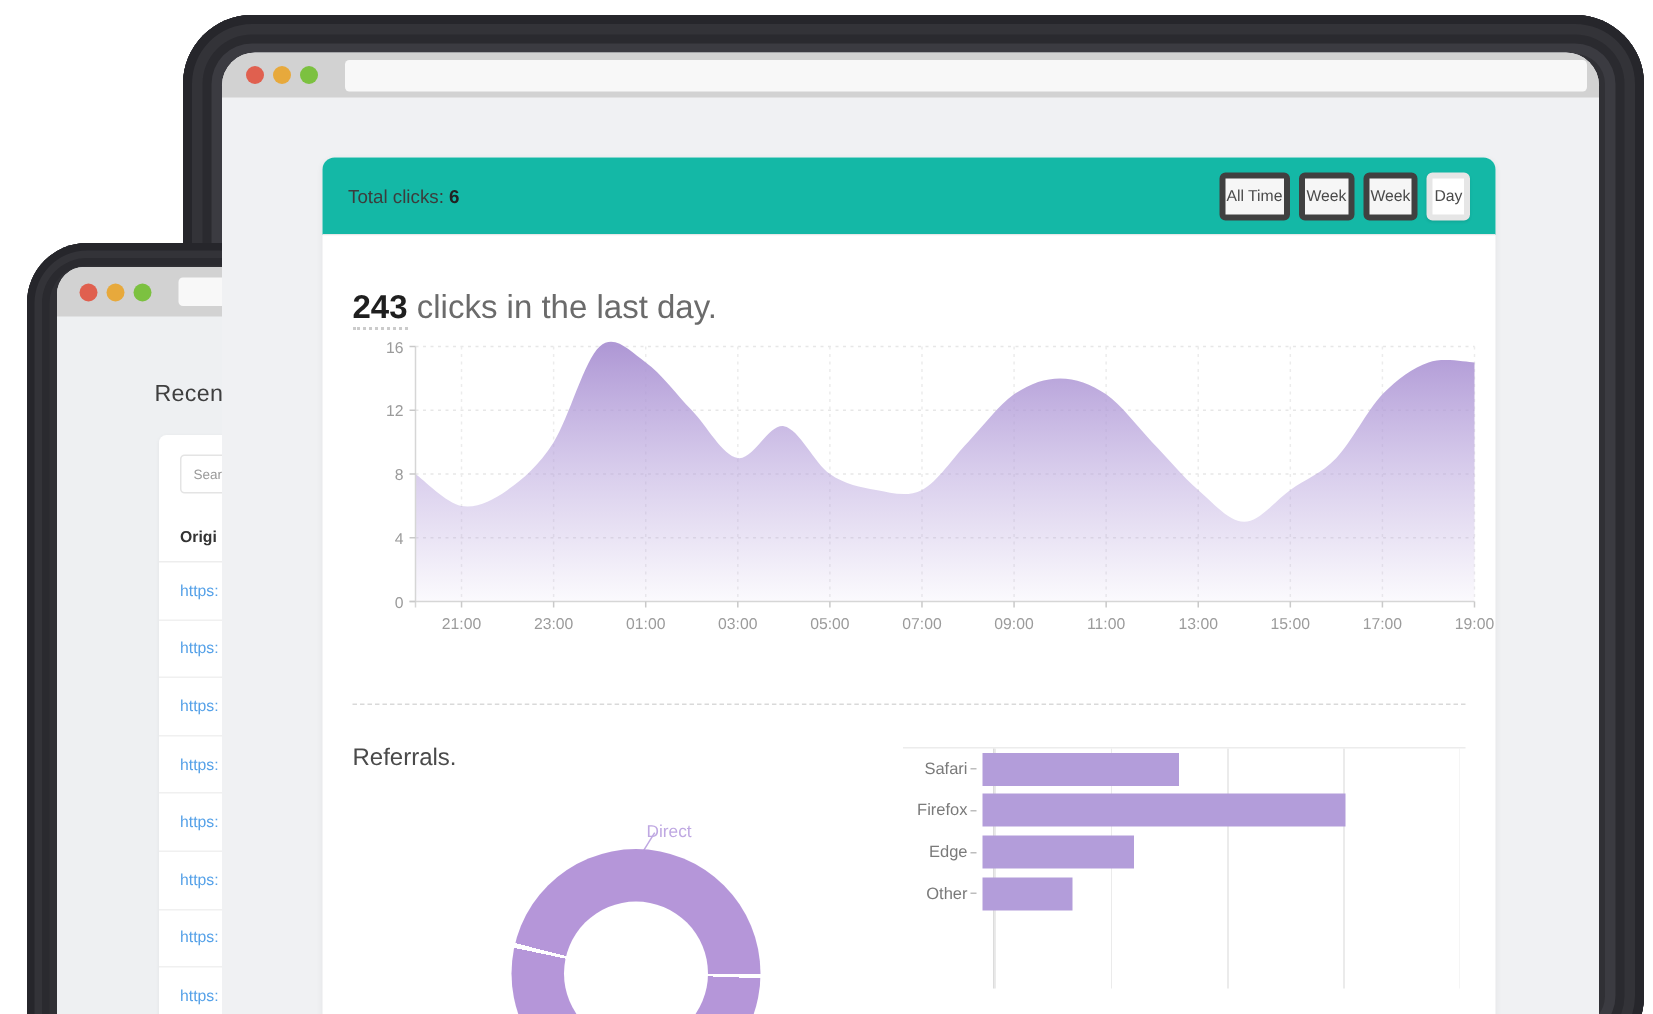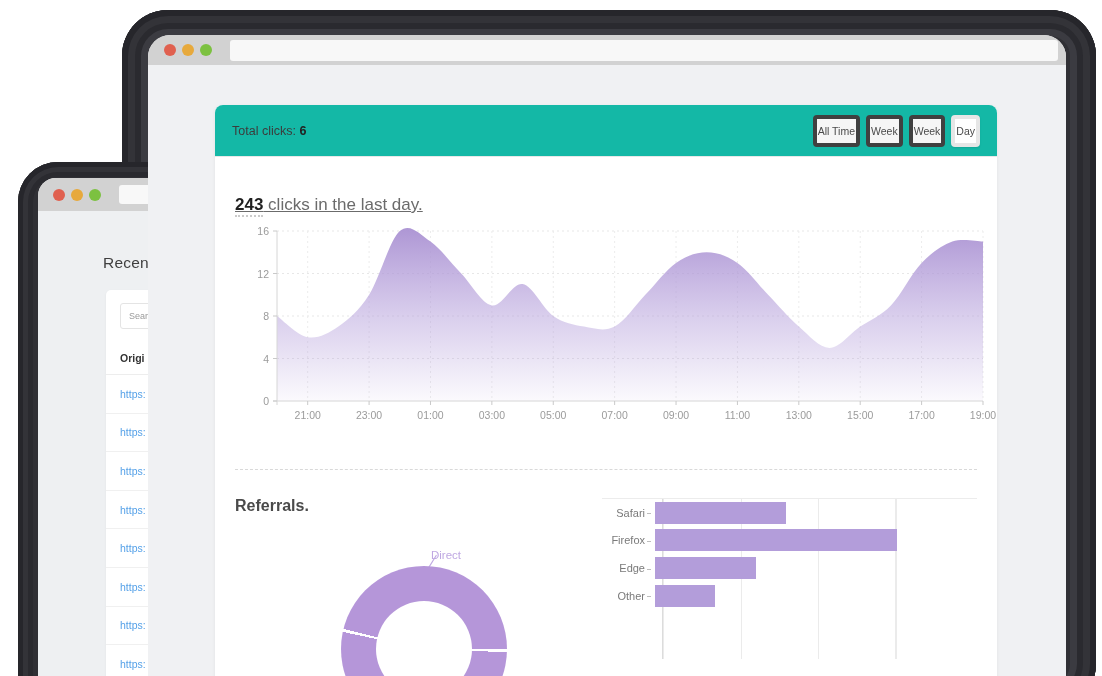--- a/index.html
+++ b/index.html
@@ -50,32 +50,32 @@
   .card-header { height:52px; background:#14b8a6; border-bottom:1px solid #e8e8e8;
     border-radius:8px 8px 0 0; display:flex; align-items:center; padding:0 17px; }
   .total { font-size:12.5px; color:#3c3c3c; }
   .total b { font-weight:bold; color:#222; }
   .tf-group { margin-left:auto; display:flex; gap:6px; }
   .tbtn { font-family:"Liberation Sans", sans-serif; font-size:10.5px; color:#4a4a4a;
     background:#f6f6f6; border:4px solid #404040; border-radius:4px; padding:6px 1px; cursor:pointer; }
   .tbtn.active { background:#fff; border-color:#e6e6e6; box-shadow:0 1px 2px rgba(0,0,0,.10); }
 
   .card-body { padding:0 20px; }
-  .headline { margin-top:36px; font-size:17px; color:#6b6b6b; line-height:24px;text-decoration:underline; }
+  .headline { margin-top:36px; font-size:22px; color:#6b6b6b; line-height:24px; }
   .headline .count { font-weight:bold; color:#1f1f1f; border-bottom:2px dotted #cbcbcb; padding-bottom:1px; }
 
   .area-svg { display:block; margin:4px 0 0 -20px; }
   .area-svg text { font-family:"Liberation Sans", sans-serif; font-size:10.5px; fill:#9b9b9b; }
 
   .divider { border-top:1px dashed #d9d9d9; margin-top:36px; }
 
   .sections { display:flex; }
   .half-left { width:372px; }
   .half-right { flex:1; }
-  .sec-title { margin-top:26px; font-size:16px; font-weight:bold; color:#4a4a4a; line-height:20px; }
+  .sec-title { margin-top:26px; font-size:16px; font-weight:normal; color:#4a4a4a; line-height:20px; }
 
   
   .donut-wrap { position:relative; width:166px; height:166px; margin:50px 0 0 106px; }
   .donut { width:166px; height:166px; border-radius:50%; position:relative; }
   .donut::after { content:""; position:absolute; left:35px; top:35px; width:96px; height:96px;
     border-radius:50%; background:#fff; }
   .donut-label { position:absolute; top:-17px; left:90px; font-size:11.5px; }
   .donut-tick { position:absolute; top:-5px; left:84px; width:15px; height:1px;
     transform:rotate(-58deg); }
 

